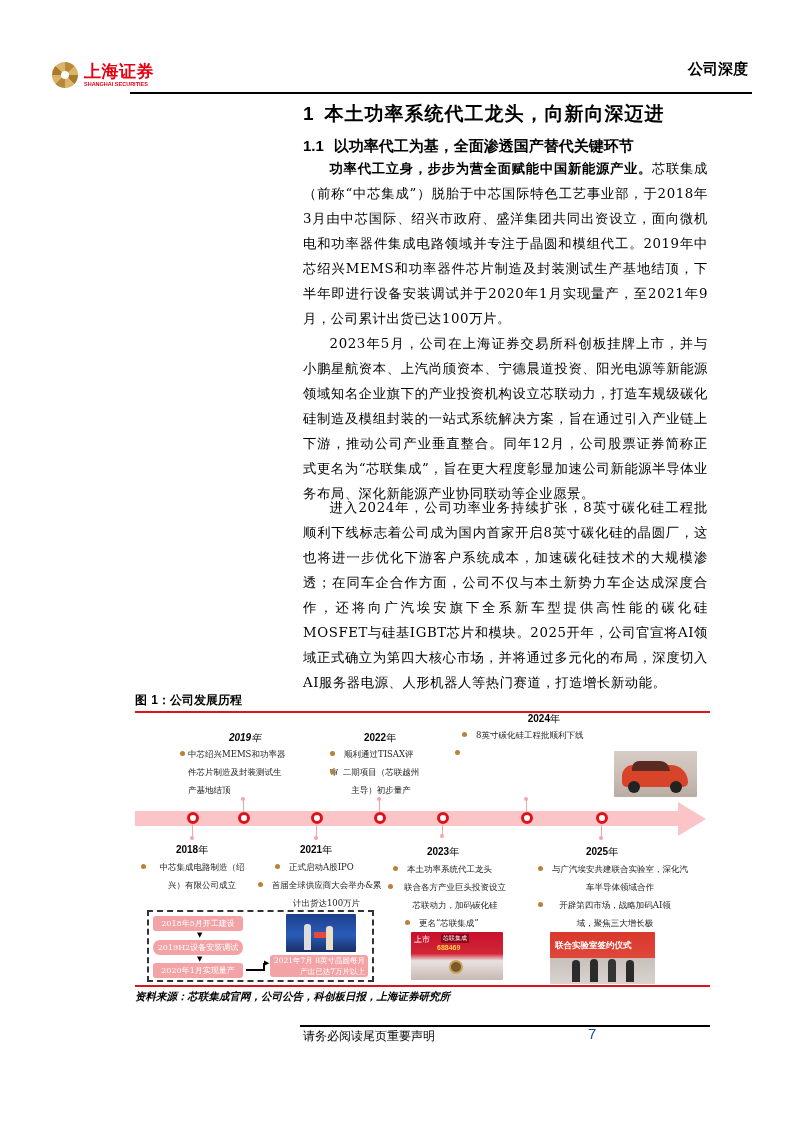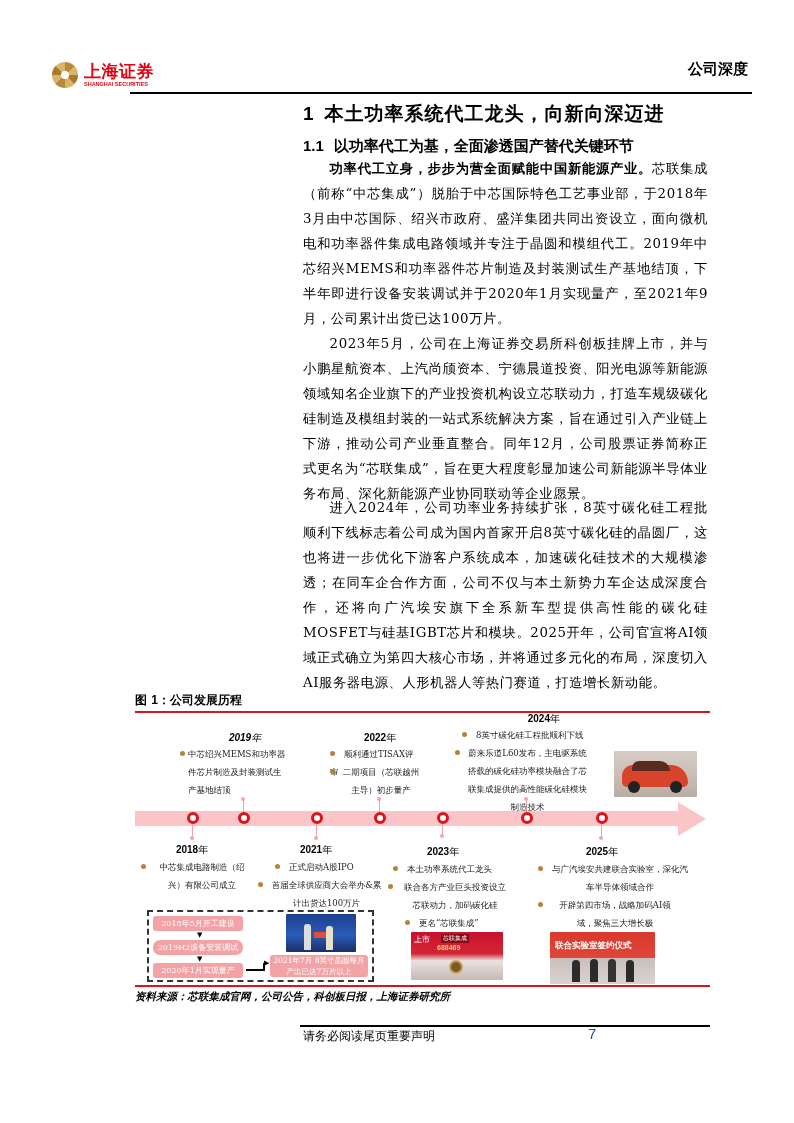--- a/index.html
+++ b/index.html
@@ -112,21 +112,21 @@
   <span class="bullet" style="position:absolute; left:-8px; top:6px;"></span>
   <span>中芯绍兴MEMS和功率器件芯片制造及封装测试生产基地结顶</span>
 </div>
 
 <div class="abs year" style="left:350px; top:731px; width:60px;"><span>2022</span><span class="nian">年</span></div>
 <div class="abs ev" style="left:330px; top:745px; width:90px;"><span class="bullet"></span><span>顺利通过TISAX评审</span></div>
 <div class="abs ev" style="left:330px; top:763px; width:90px; text-align:center; padding-left:12px;"><span class="bullet" style="position:absolute; left:0; top:6px;"></span><span>二期项目（芯联越州主导）初步量产</span></div>
 
 <div class="abs year" style="left:500px; top:712px; width:60px;text-align:right;"><span>2024</span><span class="nian">年</span></div>
 <div class="abs ev" style="left:462px; top:726px; width:140px;"><span class="bullet"></span><span>8英寸碳化硅工程批顺利下线</span></div>
-<div class="abs ev" style="left:455px; top:744px; width:133px; text-align:center; padding-left:12px;"><span class="bullet" style="position:absolute; left:0; top:6px;"></span><span>蔚来乐道L60发布，主电驱系统搭载的碳化硅功率模块融合了芯联集成提供的高性能碳化硅模块制造技术</span></div>
+<div class="abs ev" style="left:455px; top:744px; width:133px; text-align:center; padding-left:12px;"><span class="bullet" style="position:absolute; left:0; top:6px;"></span></div>
 <div class="abs photo" style="left:614px; top:751px; width:83px; height:46px; background:linear-gradient(180deg,#d7cdc6 0%,#c9bdb4 55%,#b9aca3 100%);">
   <div style="position:absolute; left:8px; top:14px; width:66px; height:22px; background:#d8442a; border-radius:14px 22px 6px 6px;"></div>
   <div style="position:absolute; left:18px; top:10px; width:38px; height:10px; background:#5a2a22; border-radius:10px 14px 0 0;"></div>
   <div style="position:absolute; left:14px; top:30px; width:12px; height:12px; background:#222; border-radius:50%;"></div>
   <div style="position:absolute; left:56px; top:30px; width:12px; height:12px; background:#222; border-radius:50%;"></div>
 </div>
 
 <div class="abs year" style="left:162px; top:843px; width:60px;"><span>2018</span><span class="nian">年</span></div>
 <div class="abs ev" style="left:141px; top:858px; width:110px; text-align:center; padding-left:12px;"><span class="bullet" style="position:absolute; left:0; top:6px;"></span><span>中芯集成电路制造（绍兴）有限公司成立</span></div>
 
@@ -158,21 +158,21 @@
 
 <div class="abs dashbox"></div>
 <div class="abs pinkbox" style="left:153px; top:916px; width:90px;">2018年5月开工建设</div>
 <div class="abs" style="left:197px; top:932px; font-size:7px; line-height:7px;">▼</div>
 <div class="abs pinkbox" style="left:153px; top:940px; width:90px;border-radius:7px;">2019H2设备安装调试</div>
 <div class="abs" style="left:197px; top:956px; font-size:7px; line-height:7px;">▼</div>
 <div class="abs pinkbox" style="left:153px; top:963px; width:90px;">2020年1月实现量产</div>
 <div class="abs" style="left:246px; top:969px; width:18px; height:2px; background:#000;"></div>
 <div class="abs" style="left:263px; top:963px; width:2px; height:8px; background:#000;"></div>
 <div class="abs" style="left:264px; top:959px; font-size:7px;">▶</div>
-<div class="abs pinkbox" style="left:270px; top:955px; width:98px; text-align:center; padding:0 3px; line-height:11px; font-size:7.5px;">2021年7月 8英寸晶圆每月产出已达7万片以上</div>
+<div class="abs pinkbox" style="left:270px; top:955px; width:98px; text-align:right; padding:0 3px; line-height:11px; font-size:7.5px;">2021年7月 8英寸晶圆每月产出已达7万片以上</div>
 <div class="abs photo" style="left:286px; top:914px; width:70px; height:38px; background:linear-gradient(180deg,#1c3f8c 0%,#2a5cb8 55%,#1a2e66 100%);">
   <div style="position:absolute; left:18px; top:10px; width:7px; height:26px; background:#ddd; border-radius:3px 3px 0 0;"></div>
   <div style="position:absolute; left:40px; top:12px; width:7px; height:24px; background:#e8e0c8; border-radius:3px 3px 0 0;"></div>
   <div style="position:absolute; left:28px; top:18px; width:12px; height:6px; background:#e64a3a;"></div>
 </div>
 
 <div class="abs fig-line-bottom"></div>
 <div class="abs source">资料来源：芯联集成官网，公司公告，科创板日报，上海证券研究所</div>
 
 <div class="abs footer-line"></div>

